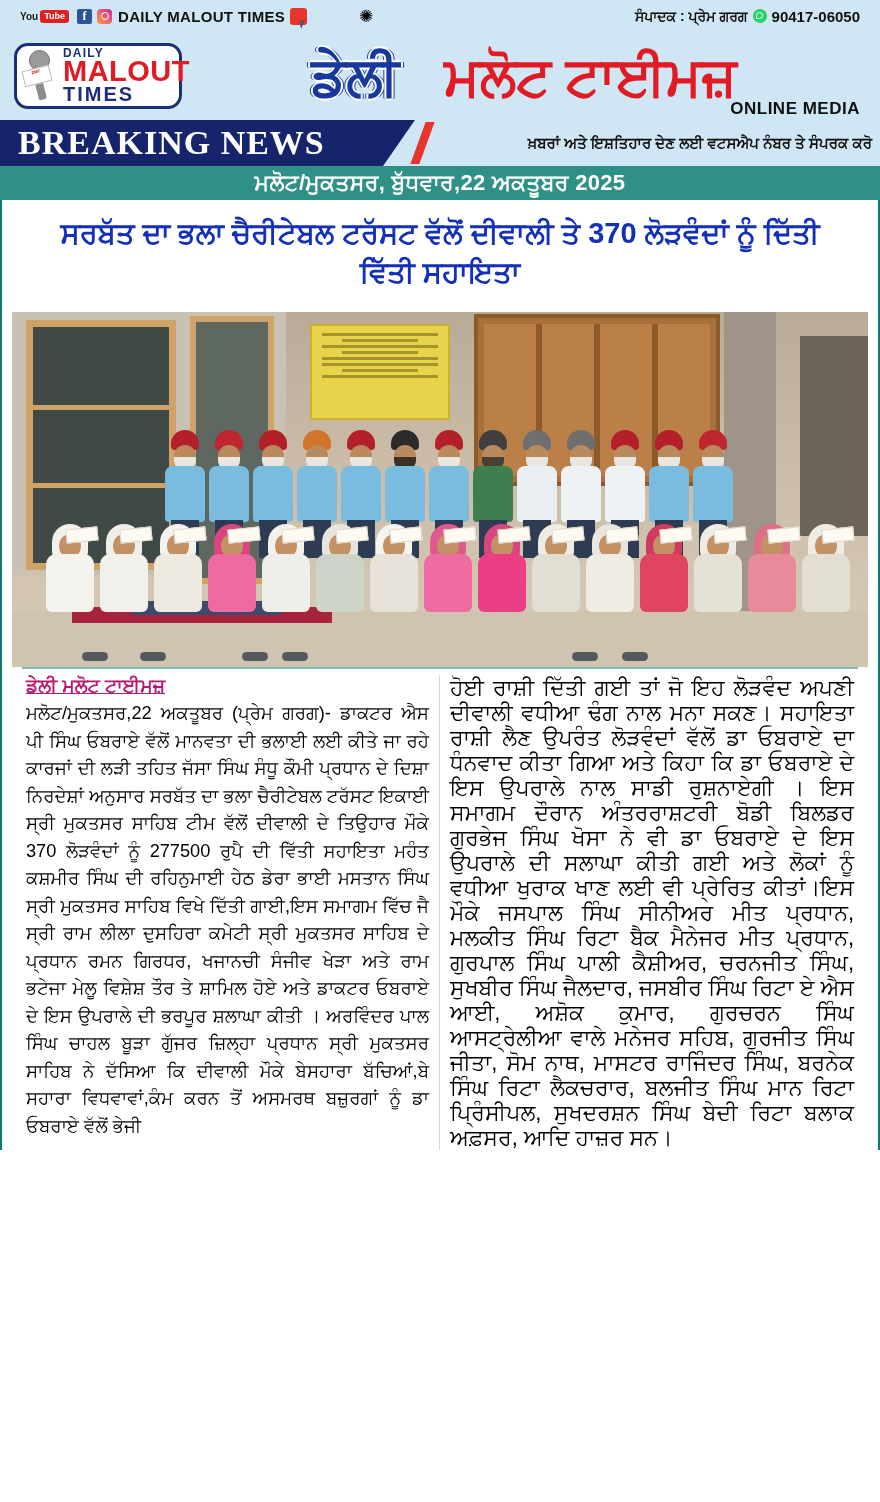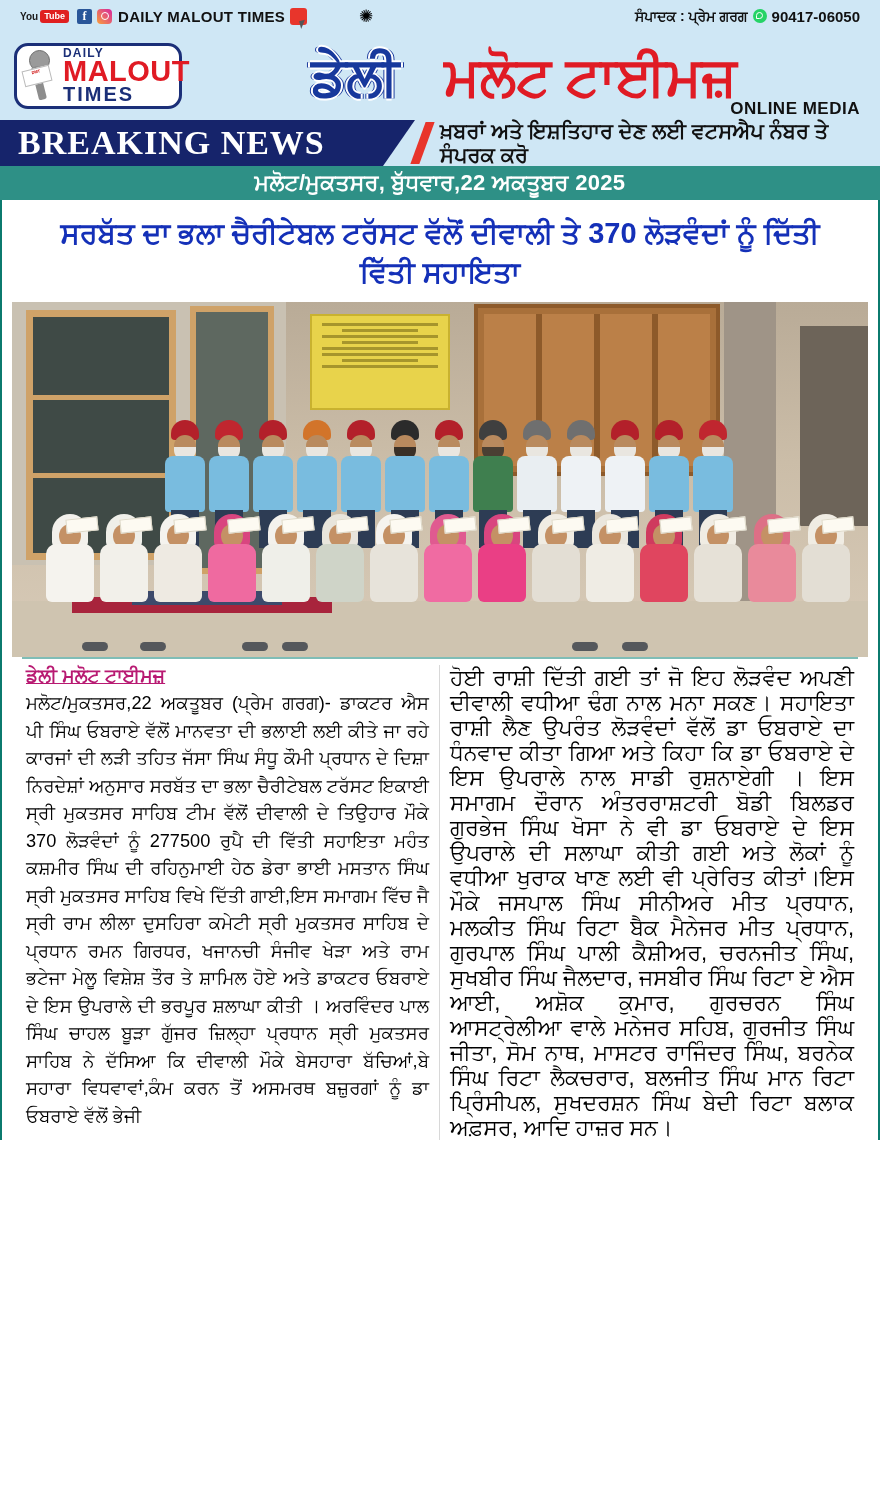--- a/index.html
+++ b/index.html
@@ -128,41 +128,41 @@
     color:#fff;font-family:"Liberation Serif","DejaVu Serif",serif;
     font-size:34px;font-weight:bold;letter-spacing:1px;padding-left:18px;
   }
   .bn-slash{
     position:absolute;left:418px;top:2px;width:9px;height:42px;
     background:#e8352b;transform:skewX(-20deg);
   }
   .bn-right{
     position:absolute;left:440px;top:0;right:8px;height:46px;
     display:flex;align-items:center;justify-content:flex-end;
-    font-size:21px;font-weight:bold;color:#111;
+    font-size:15px;font-weight:bold;color:#111;
   }
 
   
   .datebar{
     height:34px;background:#2e9086;display:flex;align-items:center;
     justify-content:center;
   }
   .datebar span{
     color:#fff;font-size:22px;font-weight:bold;letter-spacing:.3px;
   }
 
   
   .content{
     padding:0 10px;box-sizing:border-box;background:#fff;
     border-left:2px solid #0b7a6e;border-right:2px solid #0b7a6e;
     width:880px;box-sizing:border-box;
   }
   .headline{
     text-align:center;color:#1430b8;font-weight:bold;
-    font-size:29px;line-height:39px;padding:14px 24px 10px 24px;
+    font-size:29px;line-height:39px;padding:14px 24px 20px 24px;
   }
 
   
   .photo{
     position:relative;width:856px;height:355px;margin:0 auto;
     overflow:hidden;background:#cdbda6;
   }
   .ph-wall{position:absolute;inset:0;background:linear-gradient(180deg,#b9ab97 0%,#cbbda8 45%,#d8cbb8 100%);}
   .ph-wall2{position:absolute;left:0;top:0;width:32%;height:74%;background:#c9c1b2;}
   .ph-glassdoor{

